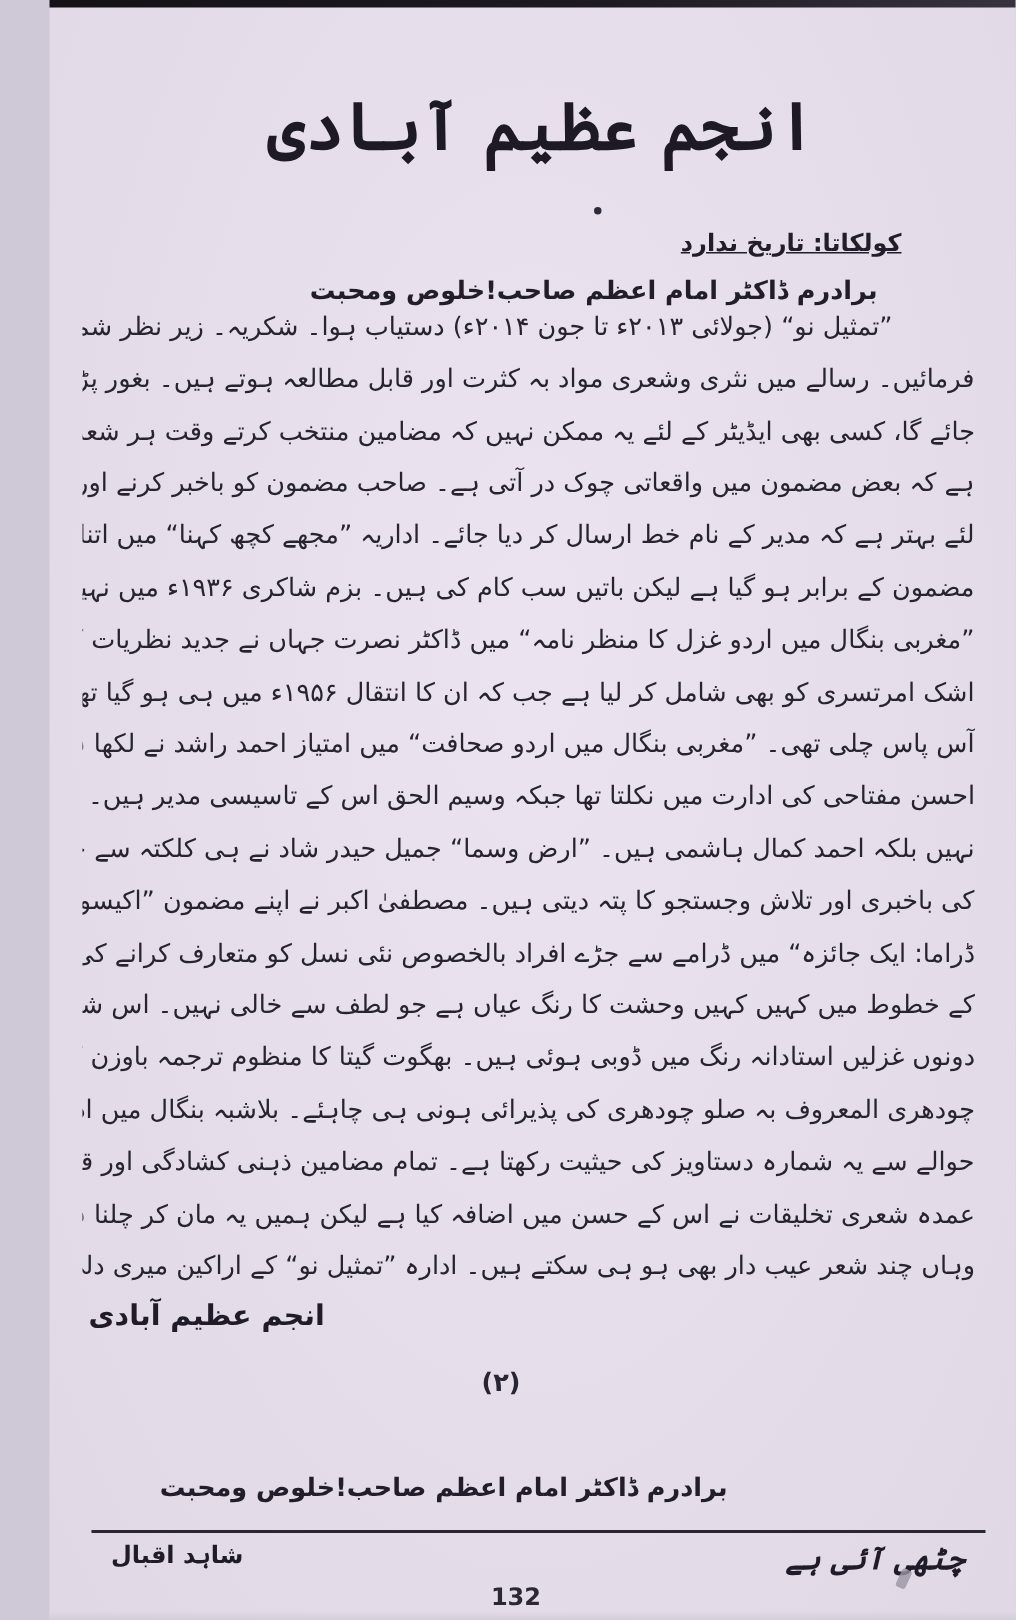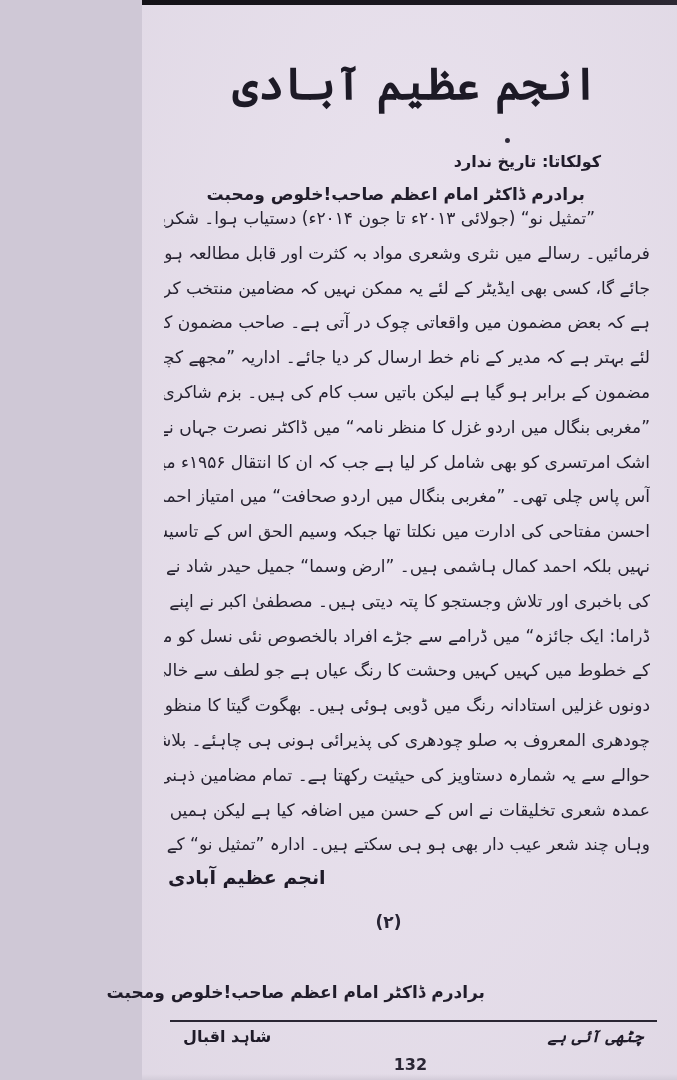--- a/index.html
+++ b/index.html
@@ -7,21 +7,21 @@
     --ink:#272331;
     --rule:#2a2633;
   }
   html,body{margin:0;padding:0;}
   body{
     width:677px;height:1080px;overflow:hidden;
     background:#cfc8d6;
     font-family:"DejaVu Sans", sans-serif;
   }
   .paper{
-    position:relative;width:535px;height:1080px;
+    position:relative;width:644px;height:1080px;
     background:
       radial-gradient(ellipse at 50% 40%, rgba(255,255,255,0.10), rgba(0,0,0,0.04)),
       var(--paper);
     color:var(--ink);
     direction:rtl;
   }
   .scan-edge-top{
     position:absolute;top:0;left:0;width:677px;height:5px;
     background:linear-gradient(90deg,#141217 0%,#1d1a22 55%,#3a3542 100%);
   }
@@ -40,21 +40,21 @@
   }
   .title-dot{
     position:absolute;top:138px;left:363px;
     width:5px;height:5px;border-radius:50%;
     background:#2f2a3a;
   }
   .hdr-line{
     position:absolute;font-weight:bold;color:#211d2b;
     white-space:nowrap;
   }
-  .hdr-location{top:152px;right:76px;font-size:16px;}
+  .hdr-location{top:152px;right:76px;font-size:16px;text-decoration:underline;}
   .hdr-salutation{top:184px;right:92px;font-size:17px;}
   .body-text{
     position:absolute;top:201px;right:27px;left:22px;
     font-size:17px;line-height:34.8px;color:var(--ink);
   }
   .body-text .line{
     height:34.8px;overflow:hidden;
     text-align:justify;text-align-last:justify;
     white-space:nowrap;
     font-weight:500;
@@ -80,21 +80,21 @@
   .footer-rule{
     position:absolute;top:1020px;left:28px;right:20px;
     border-top:2.5px solid var(--rule);
   }
   .footer-row{
     position:absolute;top:1027px;left:28px;right:20px;
     display:flex;justify-content:space-between;align-items:flex-start;
     direction:rtl;
   }
   .footer-book-title{
-    font-size:16px;font-weight:bold;font-style:italic;
+    font-size:20px;font-weight:bold;font-style:italic;
     font-family:"DejaVu Serif", serif;color:#1f1b29;
     padding-right:14px;
     margin-left:14px;
   }
   .footer-pagenum{
     font-size:16px;font-weight:bold;color:#2b2735;
     font-family:"DejaVu Sans", sans-serif;direction:ltr;
     transform:translateX(8px);
     margin-top:28px;
   }

